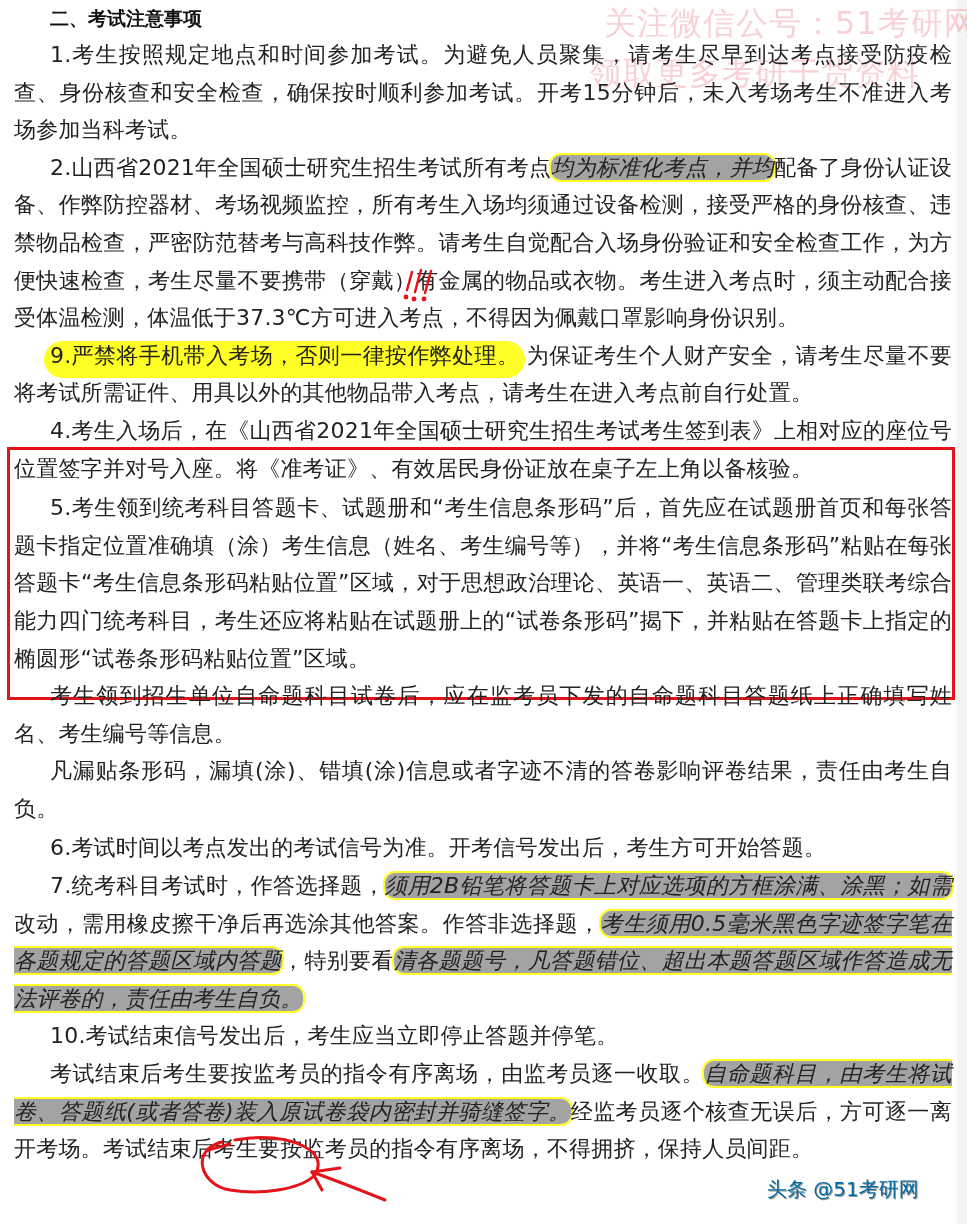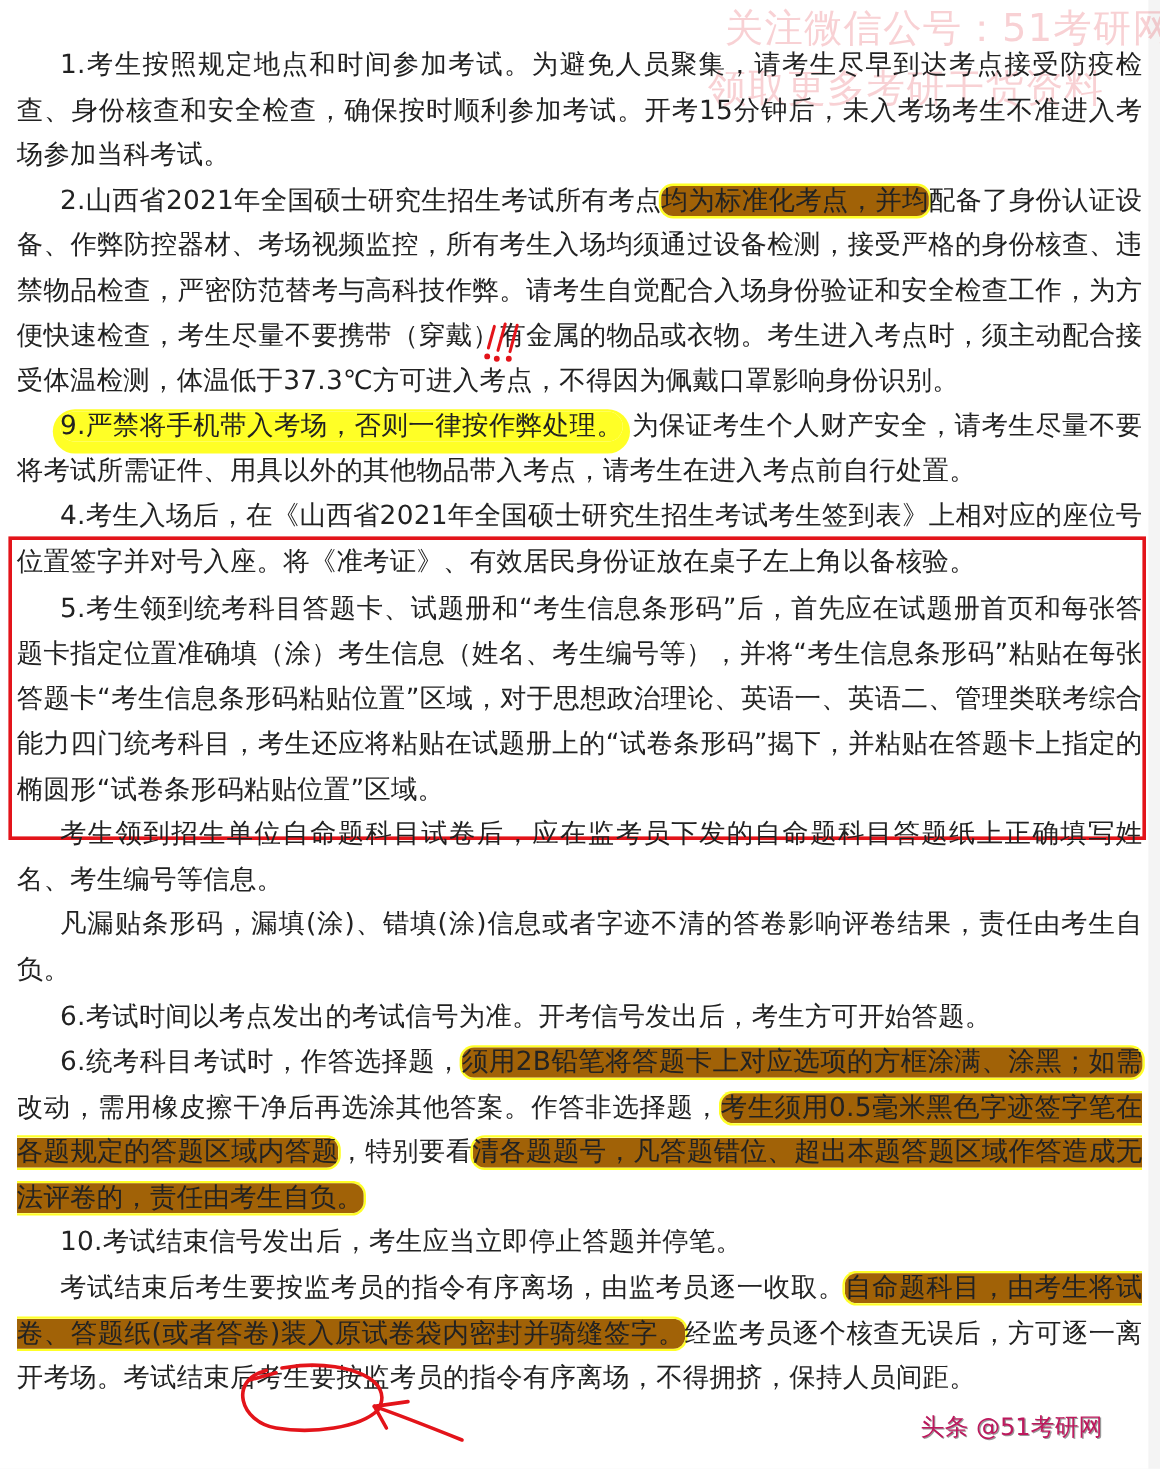--- a/index.html
+++ b/index.html
@@ -16,46 +16,48 @@
   .content {
     position: absolute; left: 14px; top: 0; width: 938px;
     font-size: 22px; line-height: 37.6px; letter-spacing: 0.2px;
   }
   .heading {
     position: absolute; left: 50px; top: 2px;
     font-size: 19px; font-weight: bold; line-height: 32px; color: #111;
   }
   p { margin: 0; text-indent: 36px; text-align: justify; }
   .hl {
-    background: #a16207;
+    background: #a3a3a3;
     border-radius: 10px;
     box-shadow: 0 0 0 2px #ffff26;
+    font-style: italic;
   }
   .hl-big { background: #ffff26; border-radius: 16px; box-shadow: 0 4px 0 6px #ffff26; }
   .redbox {
     position: absolute; left: 7px; top: 447px; width: 948px; height: 253px;
     border: 3px solid #e3141a; box-sizing: border-box;
   }
   .watermark {
     position: absolute; color: rgba(230, 90, 100, 0.28);
     font-size: 32px; font-weight: normal; letter-spacing: 1px; white-space: nowrap;
   }
   .wm1 { left: 576px; top: 2px; margin-left: 28px; }
   .wm2 { left: 590px; top: 52px; }
   .footer-mark {
     position: absolute; left: 767px; top: 1176px;
-    font-size: 20px; color: #be185d; text-shadow: 1px 1px 0 #999; white-space: nowrap;
+    font-size: 20px; color: #0369a1; text-shadow: 1px 1px 0 #999; white-space: nowrap;
   }
   svg.annot { position: absolute; left: 0; top: 0; pointer-events: none; }
 </style>
 </head>
 <body>
 
 <div class="page">
 
+  <div class="heading">二、考试注意事项</div>
 
   <div class="watermark wm1">关注微信公号：51考研网</div>
   <div class="watermark wm2">领取更多考研干货资料</div>
 
   <div class="redbox"></div>
 
   <div class="content">
     <div style="height:36px"></div>
 
     <p>1.考生按照规定地点和时间参加考试。为避免人员聚集，请考生尽早到达考点接受防疫检查、身份核查和安全检查，确保按时顺利参加考试。开考15分钟后，未入考场考生不准进入考场参加当科考试。</p>
@@ -67,21 +69,21 @@
     <p>4.考生入场后，在《山西省2021年全国硕士研究生招生考试考生签到表》上相对应的座位号位置签字并对号入座。将《准考证》、有效居民身份证放在桌子左上角以备核验。</p>
 
     <div style="height:2px"></div>
     <p>5.考生领到统考科目答题卡、试题册和“考生信息条形码”后，首先应在试题册首页和每张答题卡指定位置准确填（涂）考生信息（姓名、考生编号等），并将“考生信息条形码”粘贴在每张答题卡“考生信息条形码粘贴位置”区域，对于思想政治理论、英语一、英语二、管理类联考综合能力四门统考科目，考生还应将粘贴在试题册上的“试卷条形码”揭下，并粘贴在答题卡上指定的椭圆形“试卷条形码粘贴位置”区域。</p>
     <p>考生领到招生单位自命题科目试卷后，应在监考员下发的自命题科目答题纸上正确填写姓名、考生编号等信息。</p>
     <p>凡漏贴条形码，漏填(涂)、错填(涂)信息或者字迹不清的答卷影响评卷结果，责任由考生自负。</p>
     <div style="height:2px"></div>
 
     <p>6.考试时间以考点发出的考试信号为准。开考信号发出后，考生方可开始答题。</p>
 
-    <p><span>6.统考科目考试时，作答选择题，</span><span class="hl">须用2B铅笔将答题卡上对应选项的方框涂满、涂黑；如需</span><span>改动，需用橡皮擦干净后再选涂其他答案。作答非选择题，</span><span class="hl">考生须用0.5毫米黑色字迹签字笔在各题规定的答题区域内答题</span><span>，特别要看</span><span class="hl">清各题题号，凡答题错位、超出本题答题区域作答造成无法评卷的，责任由考生自负。</span></p>
+    <p><span>7.统考科目考试时，作答选择题，</span><span class="hl">须用2B铅笔将答题卡上对应选项的方框涂满、涂黑；如需</span><span>改动，需用橡皮擦干净后再选涂其他答案。作答非选择题，</span><span class="hl">考生须用0.5毫米黑色字迹签字笔在各题规定的答题区域内答题</span><span>，特别要看</span><span class="hl">清各题题号，凡答题错位、超出本题答题区域作答造成无法评卷的，责任由考生自负。</span></p>
 
 
 
     <p>10.考试结束信号发出后，考生应当立即停止答题并停笔。</p>
 
     <p><span>考试结束后考生要按监考员的指令有序离场，由监考员逐一收取。</span><span class="hl">自命题科目，由考生将试卷、答题纸(或者答卷)装入原试卷袋内密封并骑缝签字。</span><span>经监考员逐个核查无误后，方可逐一离开考场。考试结束后考生要按监考员的指令有序离场，不得拥挤，保持人员间距。</span></p>
   </div>
 
   <svg class="annot" width="957" height="1224">
     <g stroke="#e3141a" stroke-width="2.5" fill="none" stroke-linecap="round">

